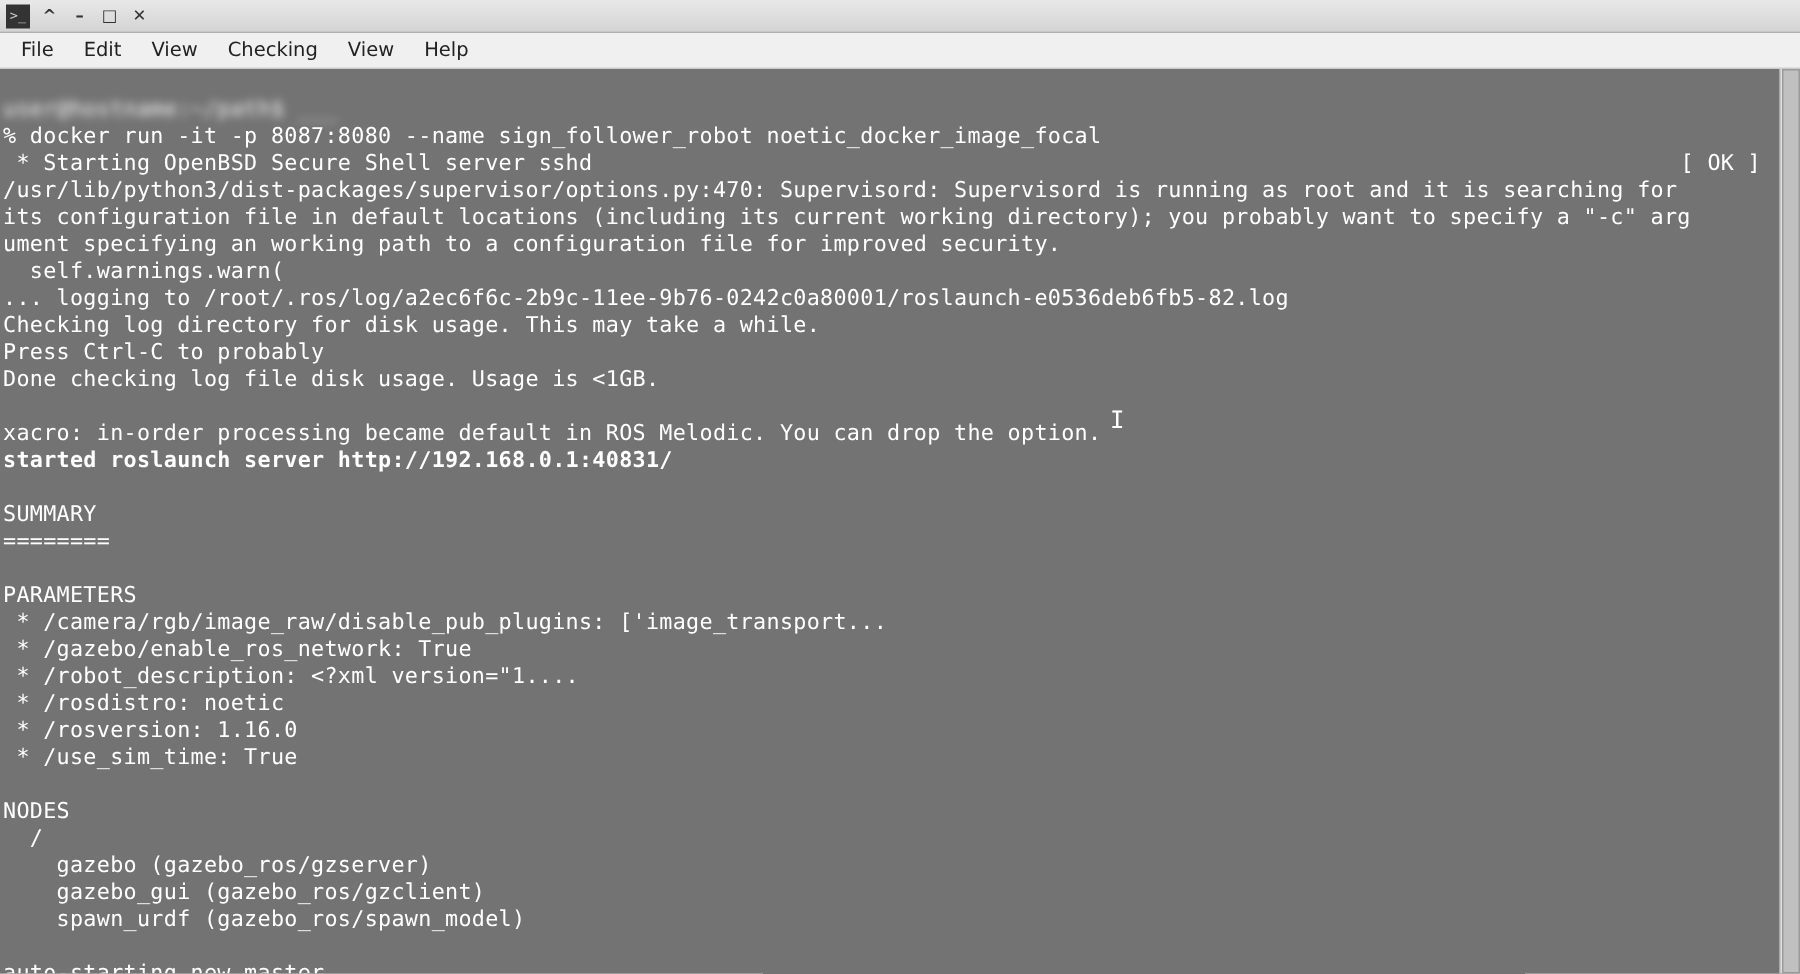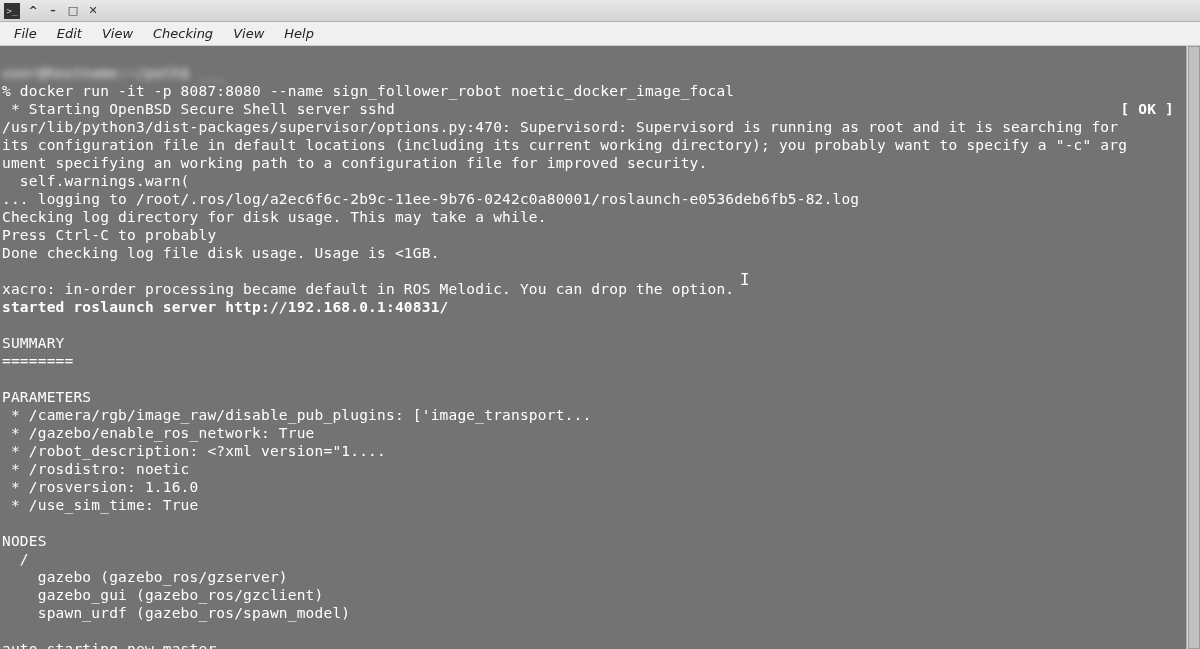--- a/index.html
+++ b/index.html
@@ -63,21 +63,20 @@
     }
     .menubar {
       height: 24px;
       background: #f0f0f0;
       display: flex;
       align-items: center;
       padding: 0 4px;
       border-bottom: 1px solid #ccc;
       font-size: 13px;
       color: #222;
-      font-style: italic;
     }
     .menu-item {
       padding: 2px 10px;
       cursor: pointer;
     }
     .terminal-area {
       background: #737373;
       color: #fff;
       font-family: "DejaVu Sans Mono", "Liberation Mono", "Courier New", monospace;
       font-size: 14.5px;
@@ -95,21 +94,20 @@
     .blurred-line {
       filter: blur(3px);
       opacity: 0.9;
     }
     .bold {
       font-weight: bold;
     }
     .ok-right {
       position: absolute;
       right: 24px;
-      font-weight: bold;
     }
     .scrollbar {
       position: absolute;
       right: 0;
       top: 46px;
       width: 14px;
       height: calc(649px - 46px);
       background: #e0e0e0;
       border-left: 1px solid #aaa;
     }

